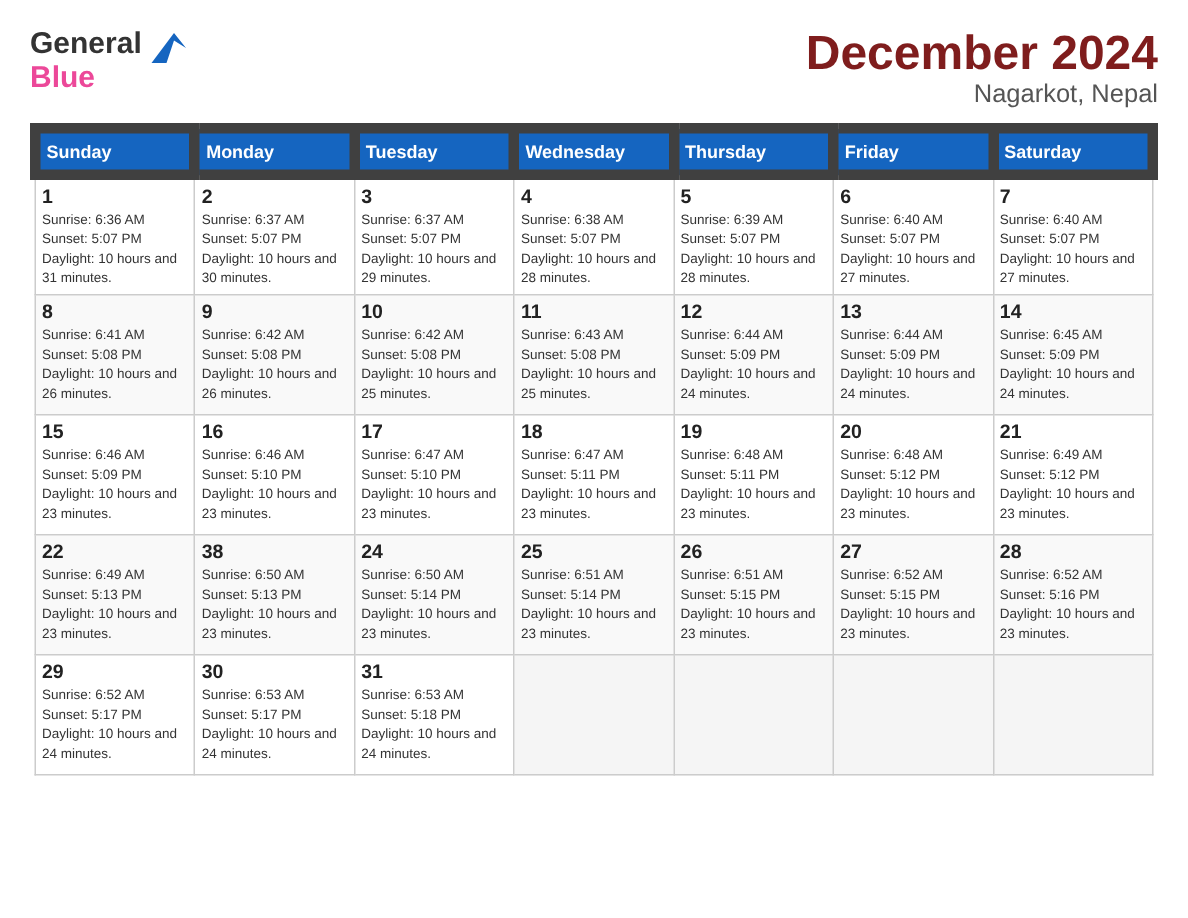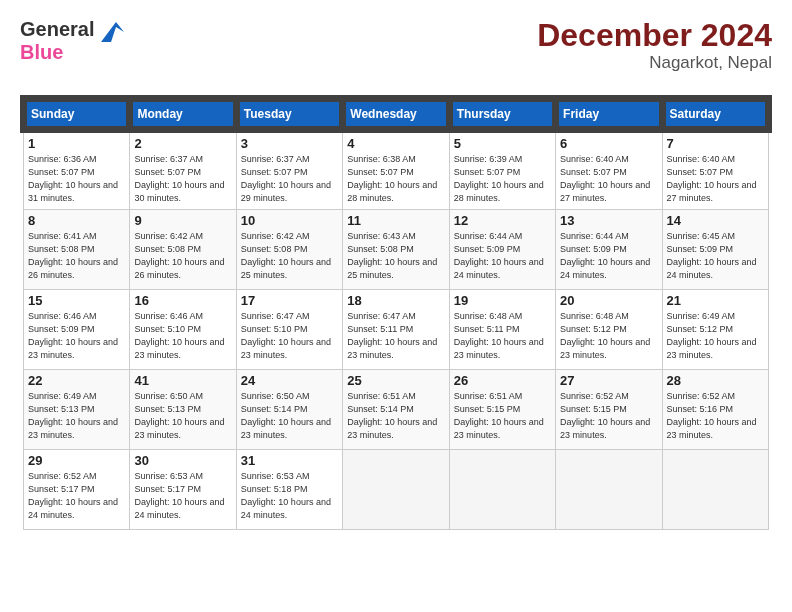--- a/index.html
+++ b/index.html
@@ -13,21 +13,21 @@
     .page {
       width: 792px;
       height: 612px;
       padding: 18px 20px 12px 20px;
       background: #fff;
     }
     .header {
       display: flex;
       justify-content: space-between;
       align-items: flex-start;
-      margin-bottom: 22px;
+      margin-bottom: 9px;
     }
     .logo {
       display: flex;
       flex-direction: column;
       align-items: flex-start;
     }
     .title-area {
       text-align: right;
     }
     .month-title {
@@ -142,21 +142,21 @@
           <td><span class="day-num">15</span><span class="day-info">Sunrise: 6:46 AM<br>Sunset: 5:09 PM<br>Daylight: 10 hours and 23 minutes.</span></td>
           <td><span class="day-num">16</span><span class="day-info">Sunrise: 6:46 AM<br>Sunset: 5:10 PM<br>Daylight: 10 hours and 23 minutes.</span></td>
           <td><span class="day-num">17</span><span class="day-info">Sunrise: 6:47 AM<br>Sunset: 5:10 PM<br>Daylight: 10 hours and 23 minutes.</span></td>
           <td><span class="day-num">18</span><span class="day-info">Sunrise: 6:47 AM<br>Sunset: 5:11 PM<br>Daylight: 10 hours and 23 minutes.</span></td>
           <td><span class="day-num">19</span><span class="day-info">Sunrise: 6:48 AM<br>Sunset: 5:11 PM<br>Daylight: 10 hours and 23 minutes.</span></td>
           <td><span class="day-num">20</span><span class="day-info">Sunrise: 6:48 AM<br>Sunset: 5:12 PM<br>Daylight: 10 hours and 23 minutes.</span></td>
           <td><span class="day-num">21</span><span class="day-info">Sunrise: 6:49 AM<br>Sunset: 5:12 PM<br>Daylight: 10 hours and 23 minutes.</span></td>
         </tr>
         <tr>
           <td><span class="day-num">22</span><span class="day-info">Sunrise: 6:49 AM<br>Sunset: 5:13 PM<br>Daylight: 10 hours and 23 minutes.</span></td>
-          <td><span class="day-num">41</span><span class="day-info">Sunrise: 6:50 AM<br>Sunset: 5:13 PM<br>Daylight: 10 hours and 23 minutes.</span></td>
+          <td><span class="day-num">38</span><span class="day-info">Sunrise: 6:50 AM<br>Sunset: 5:13 PM<br>Daylight: 10 hours and 23 minutes.</span></td>
           <td><span class="day-num">24</span><span class="day-info">Sunrise: 6:50 AM<br>Sunset: 5:14 PM<br>Daylight: 10 hours and 23 minutes.</span></td>
           <td><span class="day-num">25</span><span class="day-info">Sunrise: 6:51 AM<br>Sunset: 5:14 PM<br>Daylight: 10 hours and 23 minutes.</span></td>
           <td><span class="day-num">26</span><span class="day-info">Sunrise: 6:51 AM<br>Sunset: 5:15 PM<br>Daylight: 10 hours and 23 minutes.</span></td>
           <td><span class="day-num">27</span><span class="day-info">Sunrise: 6:52 AM<br>Sunset: 5:15 PM<br>Daylight: 10 hours and 23 minutes.</span></td>
           <td><span class="day-num">28</span><span class="day-info">Sunrise: 6:52 AM<br>Sunset: 5:16 PM<br>Daylight: 10 hours and 23 minutes.</span></td>
         </tr>
         <tr class="last-week">
           <td><span class="day-num">29</span><span class="day-info">Sunrise: 6:52 AM<br>Sunset: 5:17 PM<br>Daylight: 10 hours and 24 minutes.</span></td>
           <td><span class="day-num">30</span><span class="day-info">Sunrise: 6:53 AM<br>Sunset: 5:17 PM<br>Daylight: 10 hours and 24 minutes.</span></td>
           <td><span class="day-num">31</span><span class="day-info">Sunrise: 6:53 AM<br>Sunset: 5:18 PM<br>Daylight: 10 hours and 24 minutes.</span></td>

